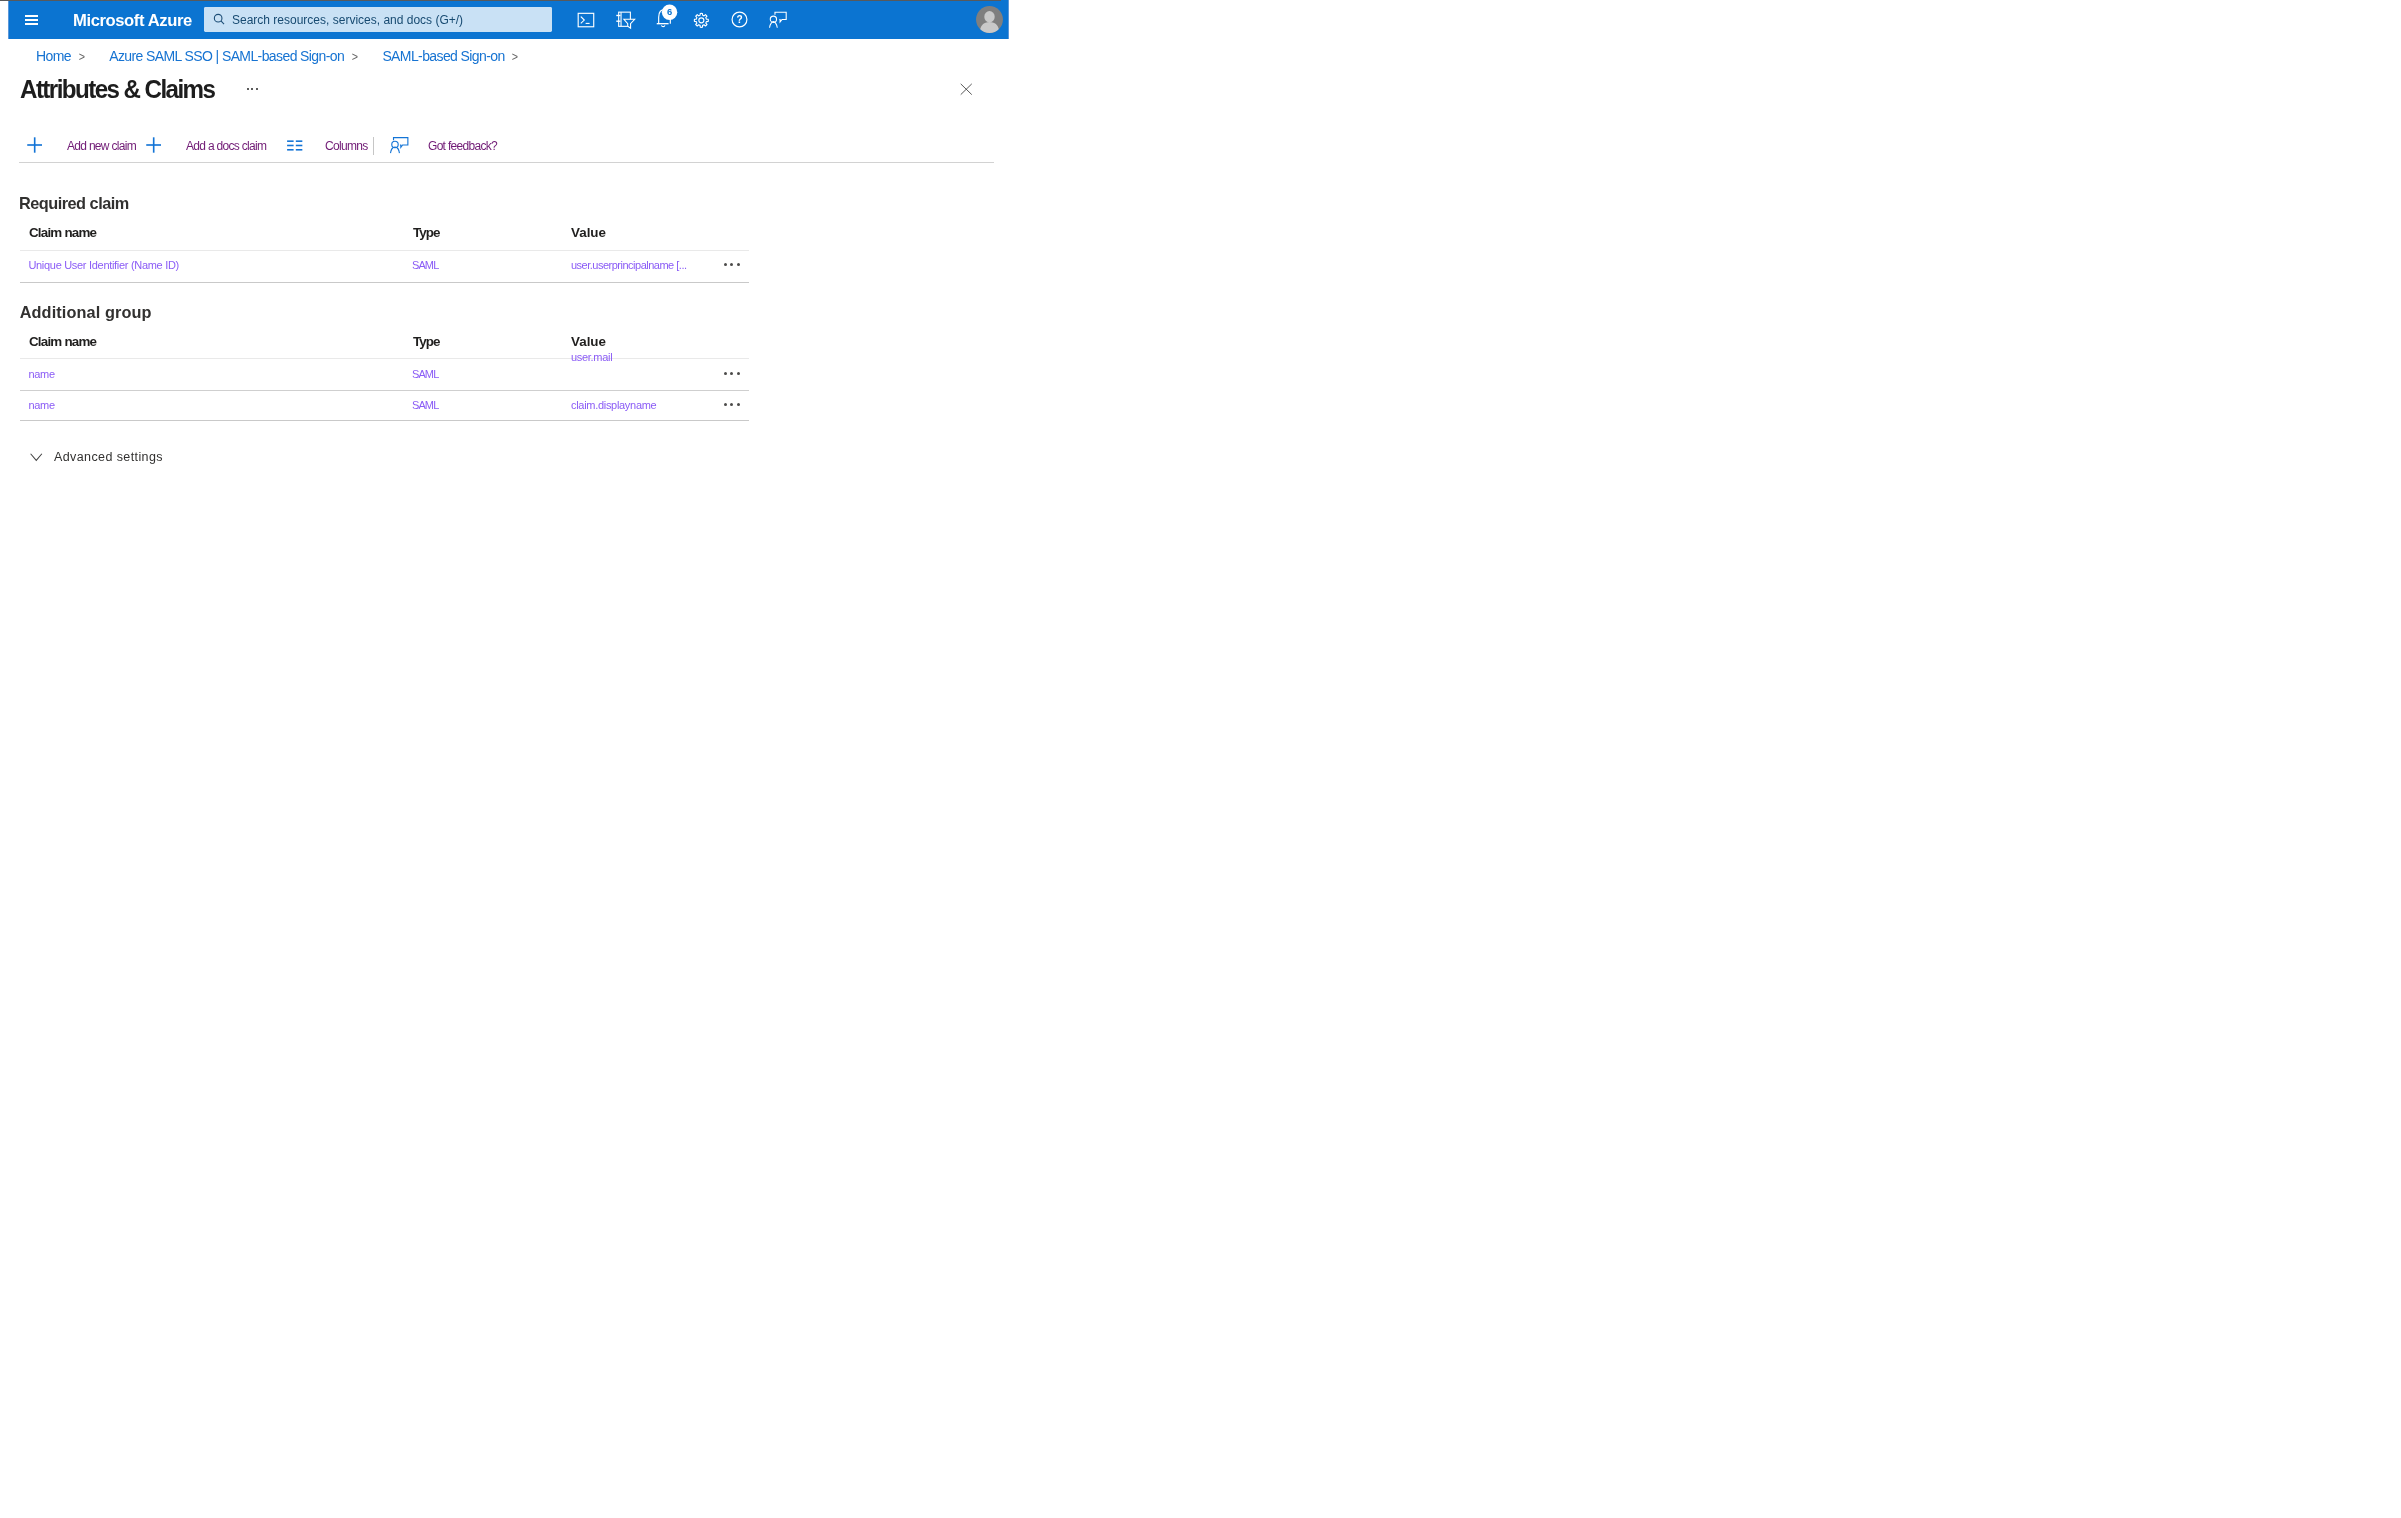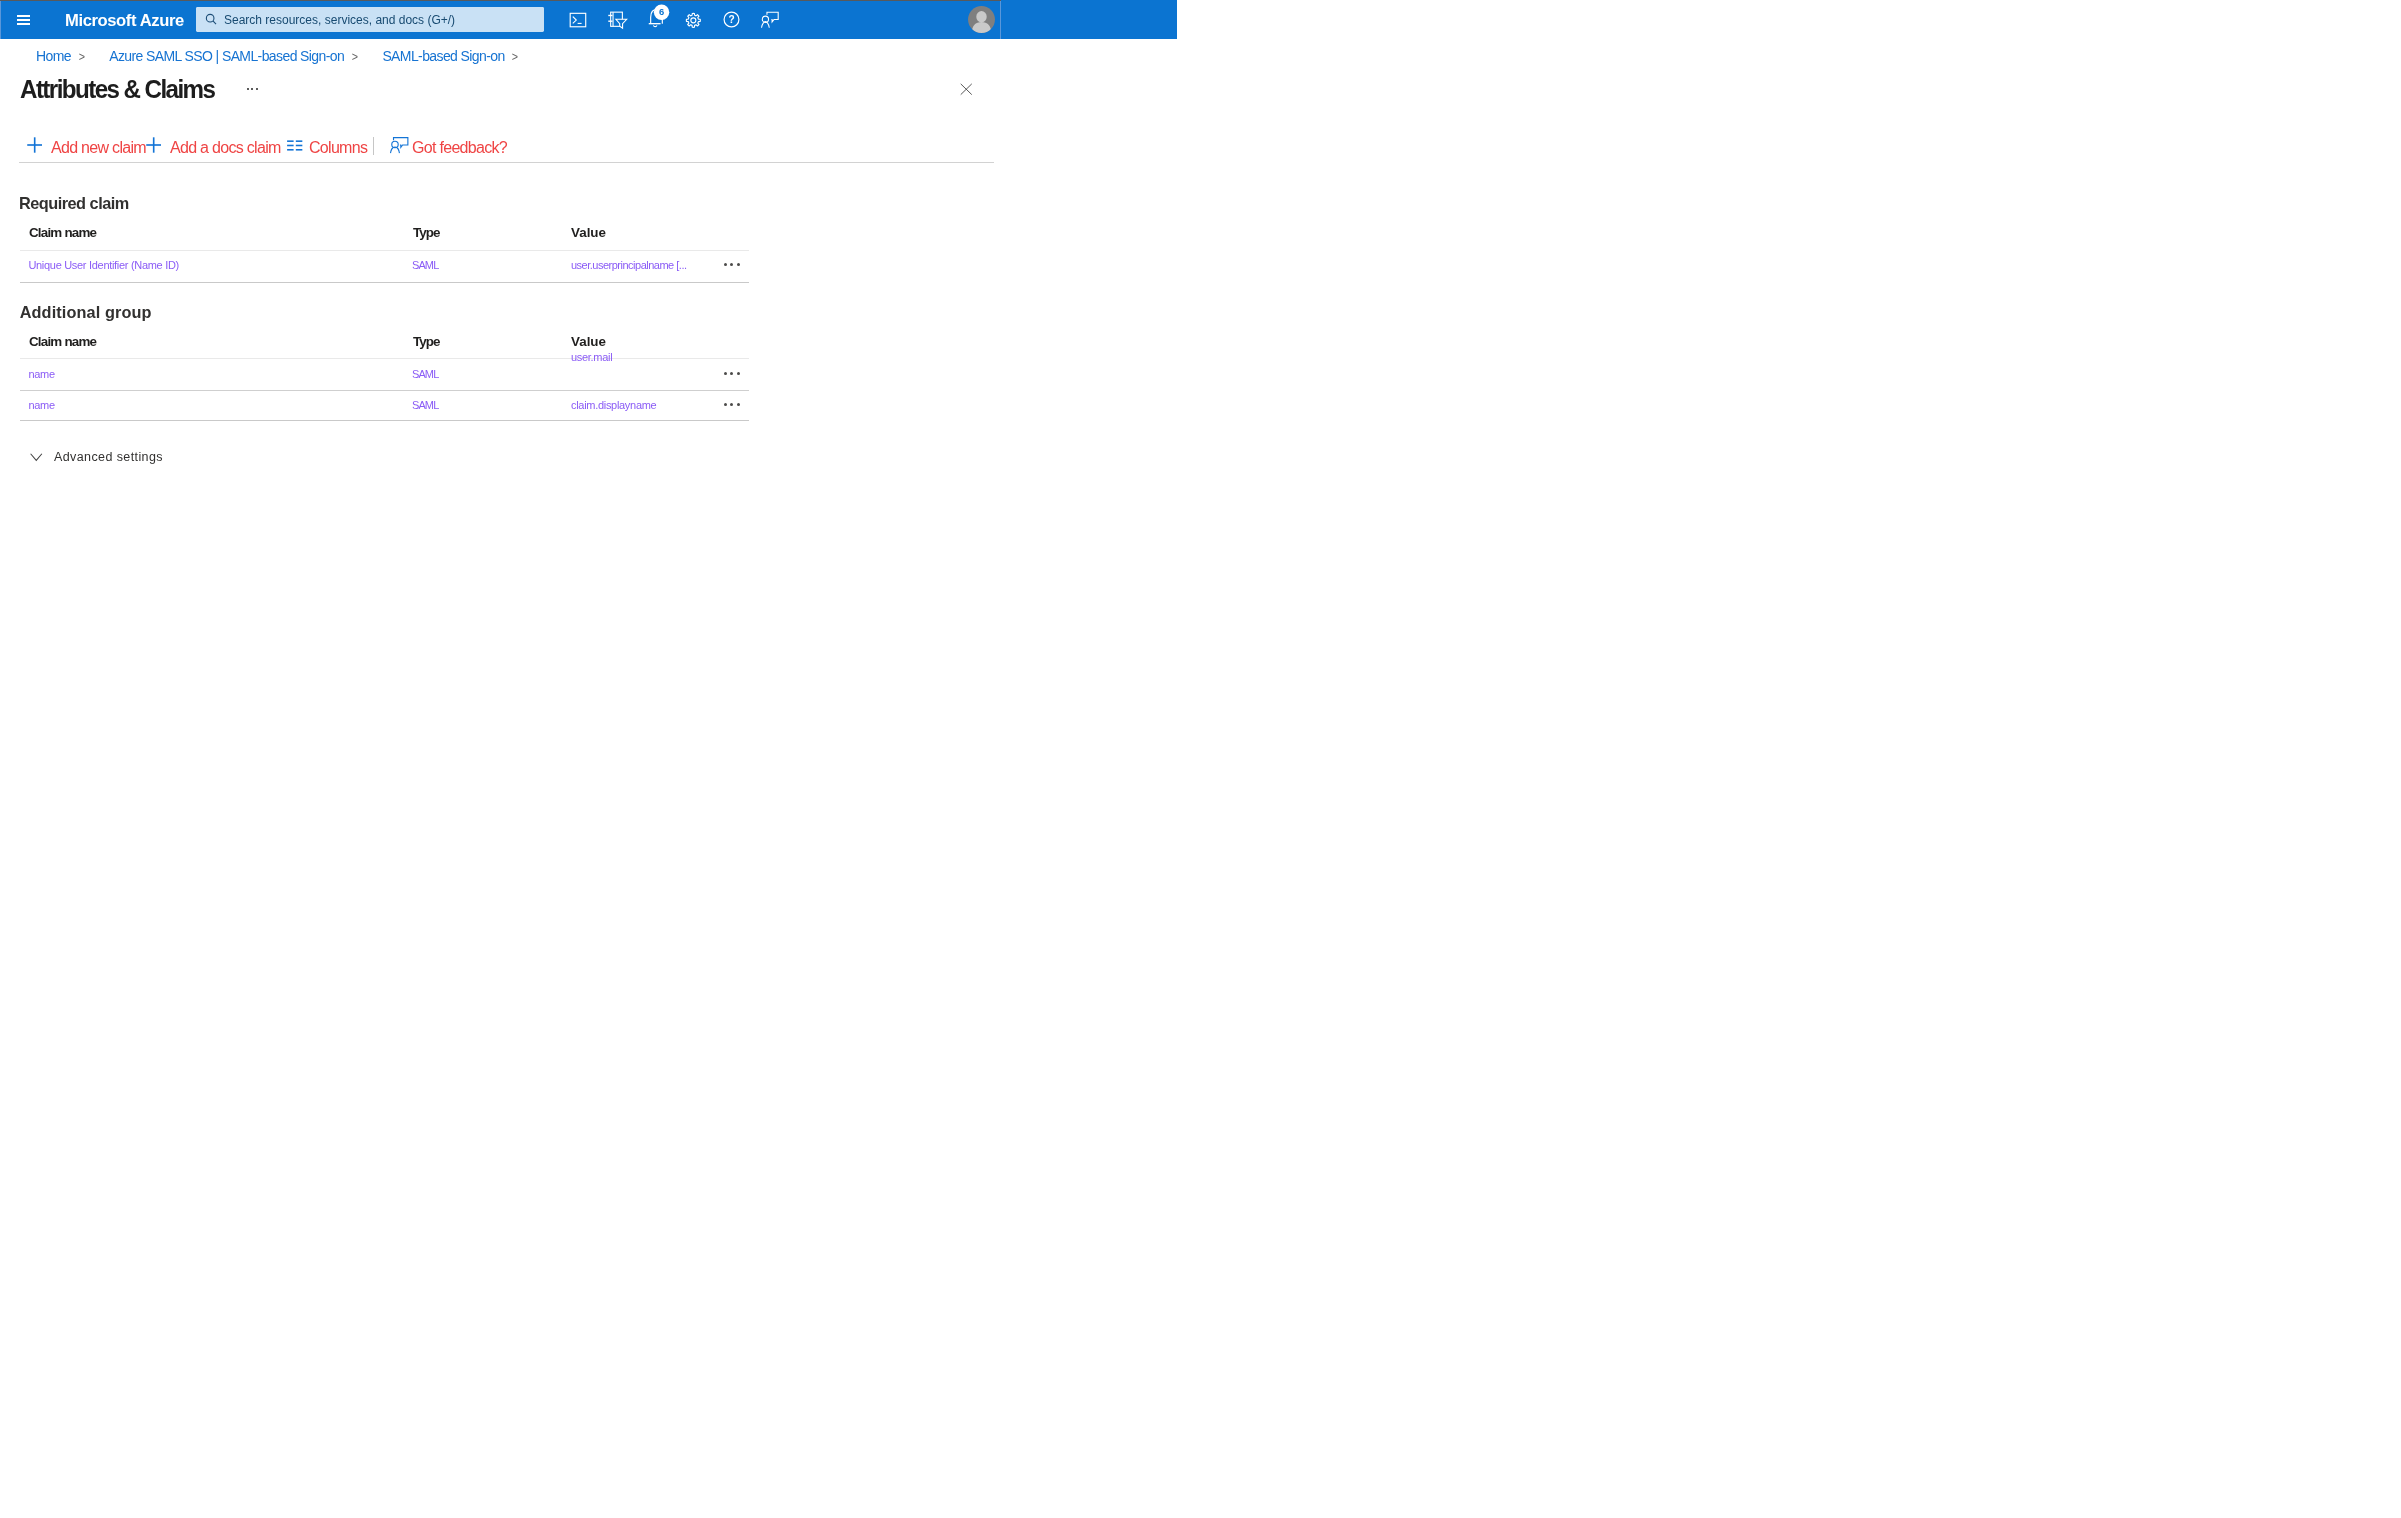--- a/index.html
+++ b/index.html
@@ -1,35 +1,35 @@
 <!DOCTYPE html>
 <html style="font-size:7.7px"><head>
 <meta charset="utf-8">
 <style>
   * { margin:0; padding:0; box-sizing:border-box; }
   html,body { width:1001px; height:506px; background:#fff; font-family:"Liberation Sans", sans-serif; overflow:hidden; }
   .abs { position:absolute; }
   
-  #topbar { position:absolute; left:0; top:0; width:1177px; height:39px; background:#0b74d1; }
+  #topbar { position:absolute; left:8px; top:0; width:1001px; height:39px; background:#0b74d1; }
   #topline { position:absolute; left:0; top:0; width:1001px; height:0.7px; background:#58595b; z-index:5;}
   #lstripe { position:absolute; left:0; top:0; width:0.9px; height:39px; background:#5a97da; z-index:4;}
   #rstripe { position:absolute; left:1000px; top:0; width:1.2px; height:39px; background:#5a97da; z-index:4;}
   .hline { position:absolute; left:16.5px; width:13px; height:1.5px; background:#fff; }
   #msazure { position:absolute; left:65px; top:12.5px; font-size:16.6px; font-weight:bold; color:#fff; line-height:1; letter-spacing:-0.4px;}
   #searchbox { position:absolute; left:196px; top:7px; width:348px; height:25px; background:#c9e1f5; border-radius:1.4px; }
   #searchtext { position:absolute; left:224px; top:13.5px; font-size:12px; color:#174a71; line-height:1; letter-spacing:0;}
   
   #crumbs { position:absolute; left:19px; top:49px; font-size:14px; line-height:1; white-space:nowrap; letter-spacing:-0.6px; }
   #crumbs a { color:#1673d2; text-decoration:none;margin-left:17px; }
   .csep { display:inline-block; margin:0 6.7px; color:#676767; font-size:13.4px; transform:scaleX(0.8); letter-spacing:0; }
   
   #title { position:absolute; left:20px; top:76px; font-size:26px; font-weight:bold; color:#1d1d1d; line-height:1; letter-spacing:-1.7px; transform:scaleX(0.93); transform-origin:0 50%; }
   .tdot { position:absolute; top:88px; width:1.6px; height:1.6px; border-radius:50%; background:#3a3a3a; }
   
-  .tbtext { position:absolute; top:140px; font-size:16px; color:#ef4444; line-height:1; letter-spacing:-0.7px; }
+  .tbtext { position:absolute; top:140px; font-size:12px; color:#701a75; line-height:1; letter-spacing:-0.7px;margin-left:16px; }
   #tooldiv { position:absolute; left:19.4px; top:162px; width:975px; height:1px; background:#d2d2d2; }
   #tsep { position:absolute; left:373px; top:137px; width:0.9px; height:18px; background:#c6c6c6; }
   
   .h2 { position:absolute; left:19px; font-size:16.3px; color:#323130; line-height:1;font-weight:bold; }
   .thead { position:absolute; font-size:13.4px; font-weight:bold; color:#201f1e; line-height:1; }
   .cell { position:absolute; font-size:11px; color:#8b5cf6; line-height:1; letter-spacing:-0.3px; }
   .line { position:absolute; left:20px; width:729px; }
   .mdot { position:absolute; width:3.3px; height:3.3px; border-radius:50%; background:#4c4b4a; }
   
   #adv { position:absolute; left:54px; top:451px; font-size:12.5px; color:#323130; line-height:1; letter-spacing:0.4px;}

